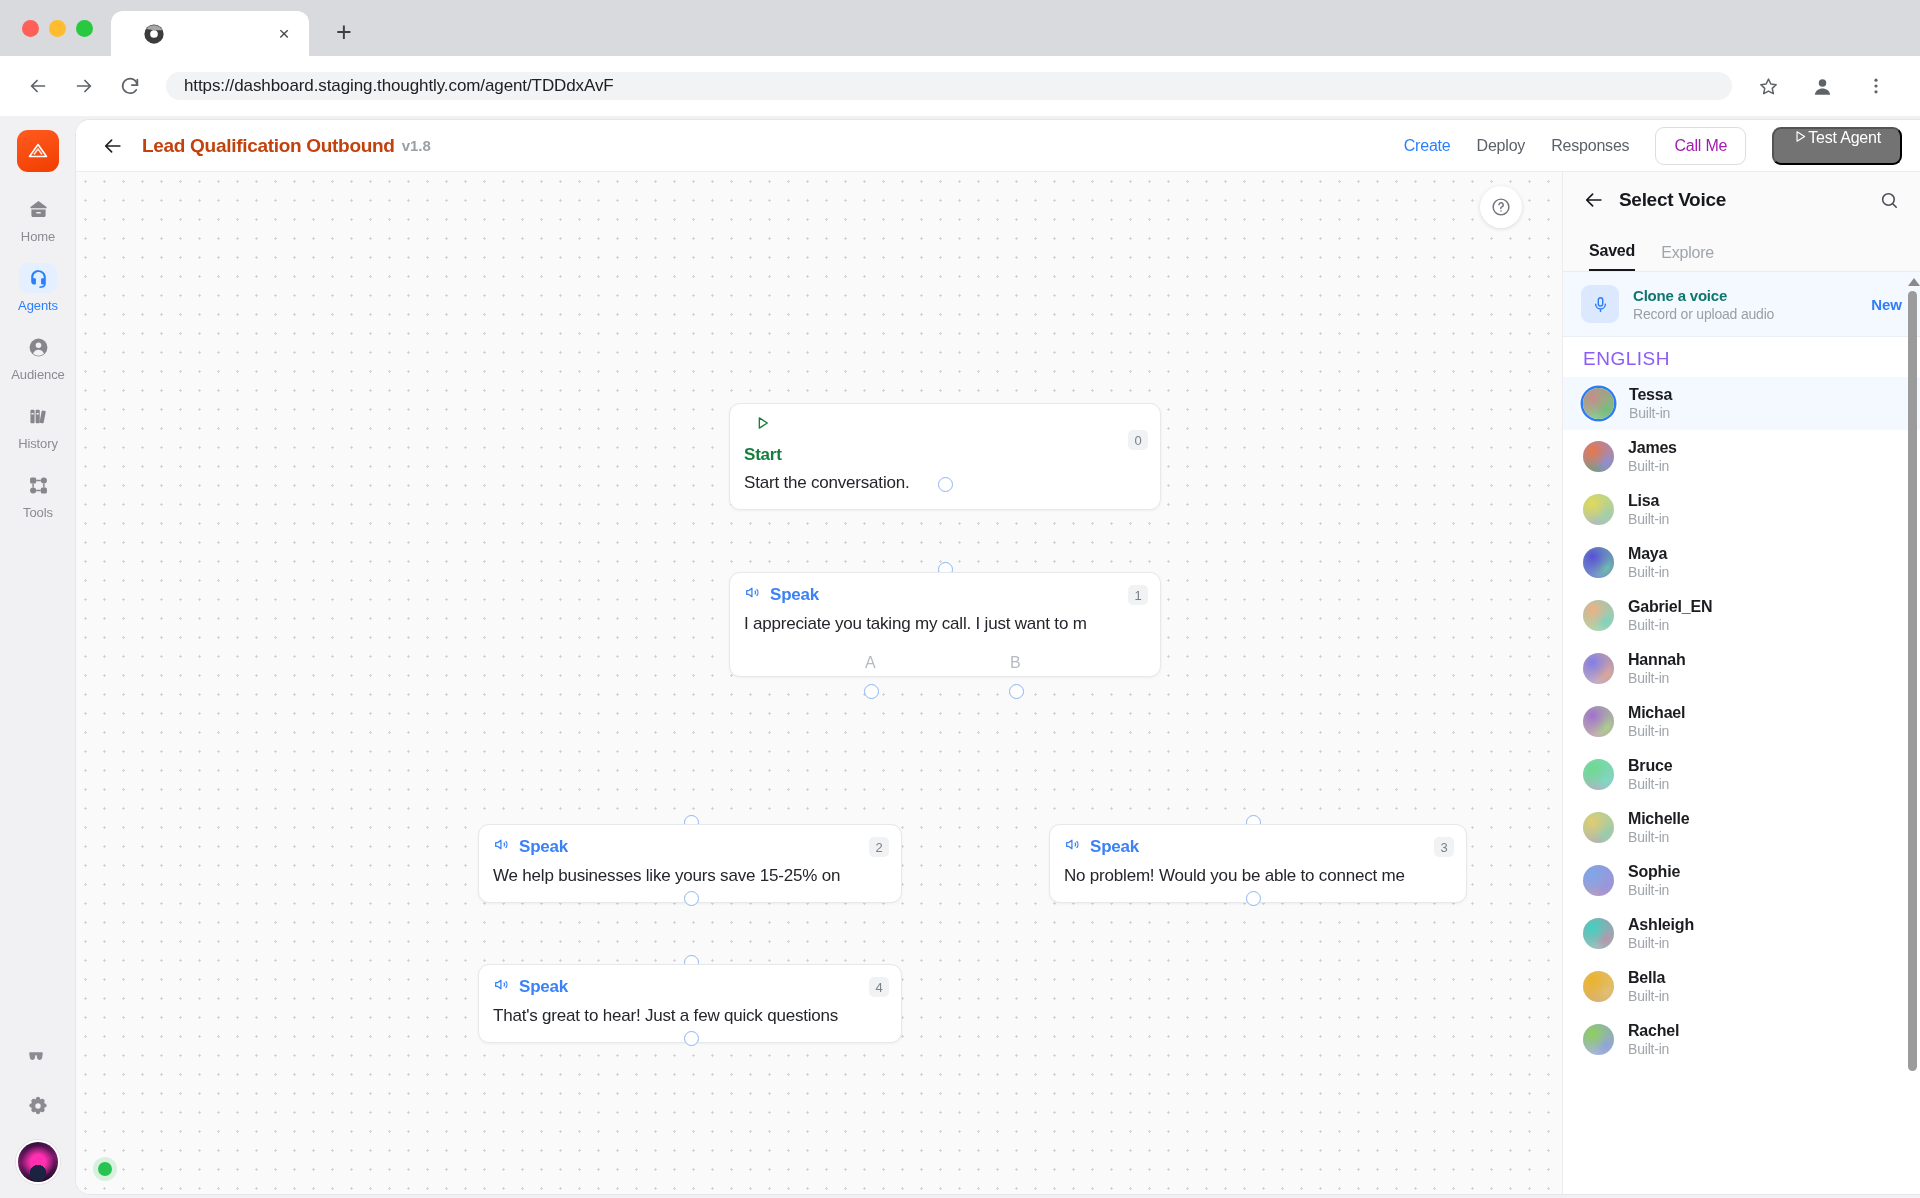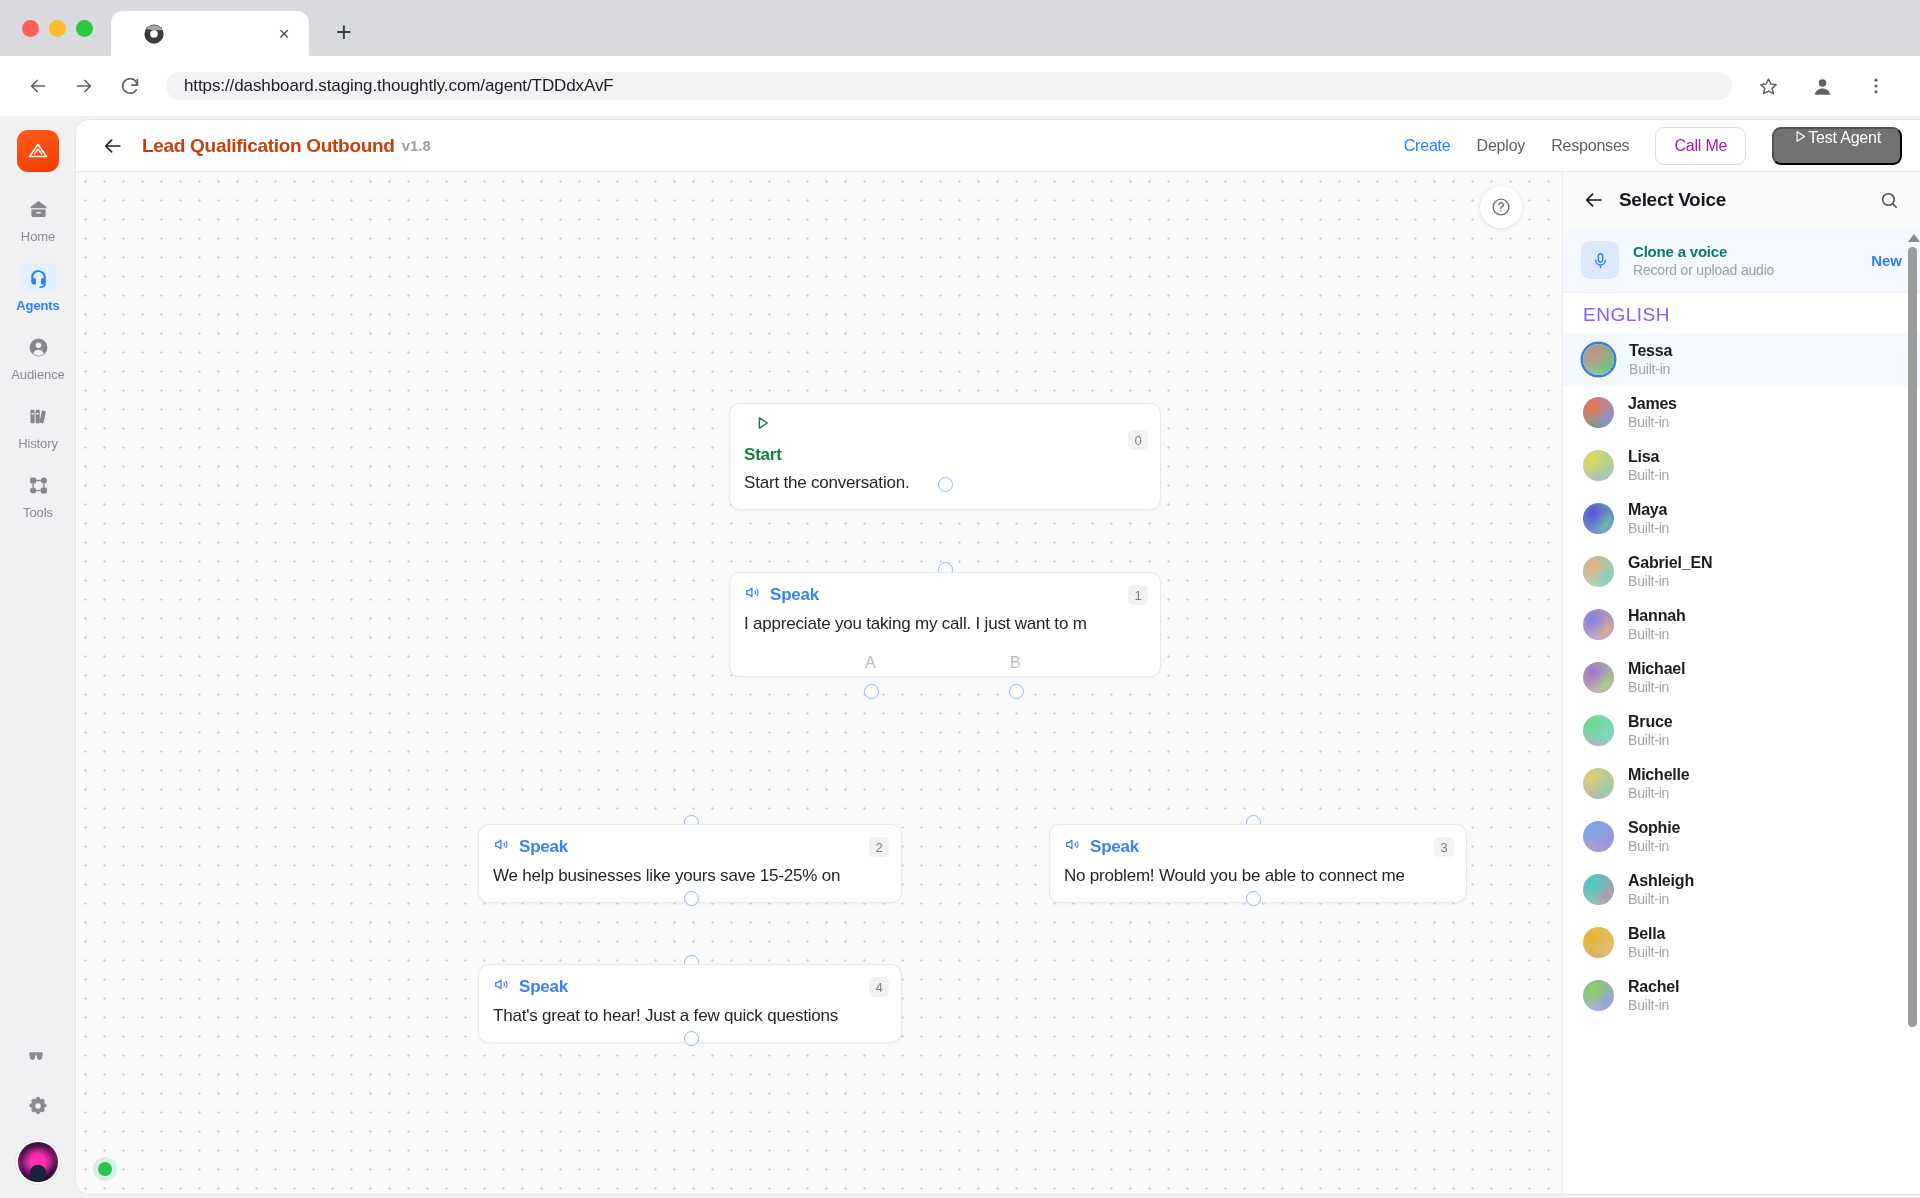--- a/index.html
+++ b/index.html
@@ -35,21 +35,21 @@
   
   .app { flex: 1; display: flex; background: #f1f1f3; min-height: 0; }
 
   
   .rail { width: 76px; background: #f1f1f3; display: flex; flex-direction: column; align-items: center; padding-top: 14px; flex: none; }
   .logo { width: 42px; height: 42px; border-radius: 11px; background: linear-gradient(160deg,#ff5b1f,#f23d00); display: flex; align-items: center; justify-content: center; margin-bottom: 22px; }
   .rail-item { width: 62px; display: flex; flex-direction: column; align-items: center; gap: 5px; margin-bottom: 19px; text-decoration: none; }
   .rail-ico { width: 38px; height: 30px; display: flex; align-items: center; justify-content: center; border-radius: 9px; color: #86868c; }
   .rail-item.active .rail-ico { background: #e4f0ff; color: #2a7fff; }
   .rail-lbl { font-size: 13px; color: #8b8b92; letter-spacing: -0.1px; }
-  .rail-item.active .rail-lbl { color: #2a7fff; font-weight: bold; }
+  .rail-item.active .rail-lbl { color: #2a7fff; }
   .rail-bottom { margin-top: auto; display: flex; flex-direction: column; align-items: center; padding-bottom: 14px; gap: 18px; }
   .rail-bico { width: 32px; height: 32px; display: flex; align-items: center; justify-content: center; color: #8b8b92; }
   .avatar-wrap { width: 44px; height: 44px; border-radius: 50%; border: 2px solid #fff; box-shadow: 0 0 0 1px #e2e2e6; overflow: hidden; position: relative; }
   .avatar-img { width: 100%; height: 100%; background:
       radial-gradient(circle at 50% 78%, #1b2340 0 22%, transparent 23%),
       radial-gradient(ellipse at 50% 50%, #ff2fb0 0 26%, transparent 58%),
       linear-gradient(170deg,#2b0d36 0%, #7b1a6b 45%, #120a22 100%); }
   .avatar-dot { position: absolute; bottom: -7px; left: 50%; transform: translateX(-50%); width: 6px; height: 6px; background: #2a7fff; border-radius: 1px; }
 
   
@@ -414,20 +414,24 @@
             </span>
             <span class="panel-title">Select Voice</span>
             <span class="panel-search">
               <svg width="21" height="21" viewBox="0 0 24 24" fill="none" stroke="currentColor" stroke-width="1.8" stroke-linecap="round">
                   <circle cx="10.8" cy="10.8" r="6.6"></circle>
                   <path d="M15.7 15.7l4 4"></path>
                 </svg>
             </span>
           </div>
 
+          <div class="panel-tabs">
+            <span class="ptab active">Saved</span>
+            <span class="ptab">Explore</span>
+          </div>
 
           <div class="panel-list">
             <div class="clone-row">
               <span class="clone-ico">
                 <svg width="19" height="19" viewBox="0 0 24 24" fill="none" stroke="currentColor" stroke-width="1.8" stroke-linecap="round">
                     <rect x="9.2" y="3.4" width="5.6" height="10.4" rx="2.8"></rect>
                     <path d="M5.9 11.6a6.1 6.1 0 0 0 12.2 0M12 17.7v3"></path>
                   </svg>
               </span>
               <span>

